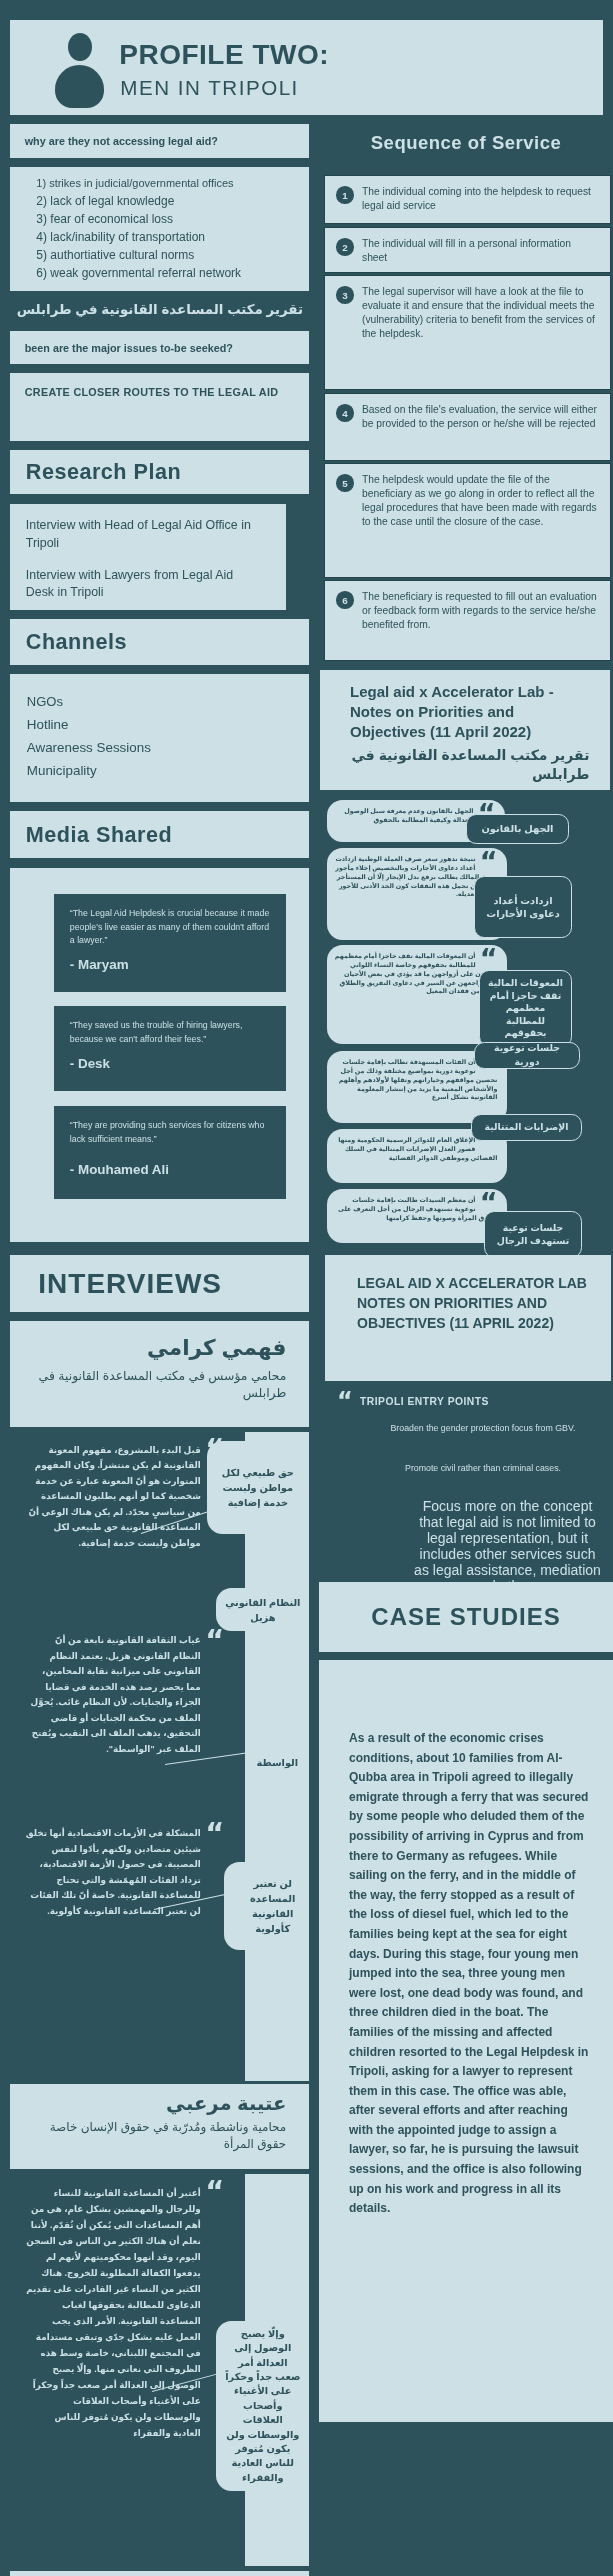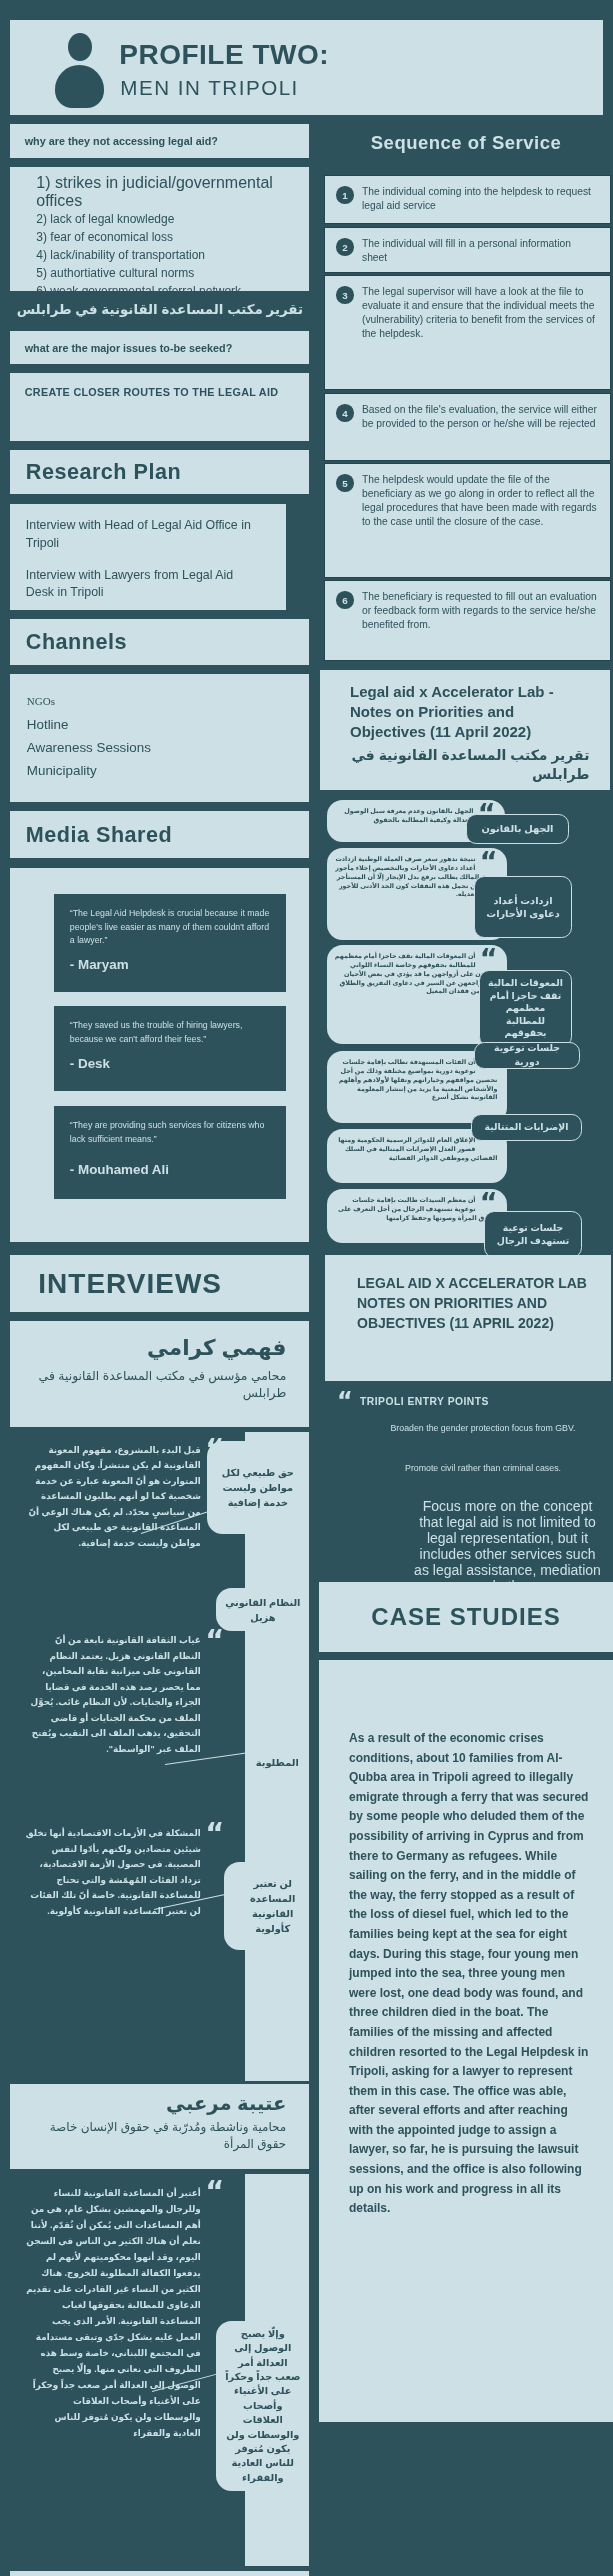--- a/index.html
+++ b/index.html
@@ -47,49 +47,49 @@
     <div class="person-head"></div>
       <div class="person-body"></div>
   </div>
   <div class="abs" style="left:109px;top:19.6px;font-size:28px;font-weight:bold;letter-spacing:0.5px;">PROFILE TWO:</div>
   <div class="abs" style="left:110px;top:56px;font-size:20.6px;letter-spacing:1.5px;">MEN IN TRIPOLI</div>
 </div>
 
 <div class="abs lightbox" style="left:10.3px;top:124px;width:299px;height:34px;display:flex;align-items:center;padding-left:14.4px;box-sizing:border-box;font-size:10.8px;font-weight:bold;">why are they not accessing legal aid?</div>
 
 <div class="abs lightbox" style="left:10.3px;top:167px;width:299px;height:124px;box-sizing:border-box;padding:7.2px 10.3px 0 26px;">
-  <div style="font-size:16px;line-height:18px;">1) strikes in judicial/governmental offices</div>
+  <div style="font-size:11px;line-height:18px;">1) strikes in judicial/governmental offices</div>
   <div style="font-size:12px;line-height:18px;">2) lack of legal knowledge</div>
   <div style="font-size:12px;line-height:18px;">3) fear of economical loss</div>
   <div style="font-size:12px;line-height:18px;">4) lack/inability of transportation</div>
   <div style="font-size:12px;line-height:18px;">5) authortiative cultural norms</div>
   <div style="font-size:12px;line-height:18px;">6) weak governmental referral network</div>
 </div>
 
 <div class="abs lighttext rtl" style="left:10.3px;top:302px;width:299px;font-size:13.4px;font-weight:bold;text-align:center;">تقرير مكتب المساعدة القانونية في طرابلس</div>
 
-<div class="abs lightbox" style="left:10.3px;top:331px;width:299px;height:33px;display:flex;align-items:center;padding-left:14.4px;box-sizing:border-box;font-size:10.8px;font-weight:bold;">what are the major issues to-be seeked?</div>
+<div class="abs lightbox" style="left:10.3px;top:331px;width:299px;height:33px;display:flex;align-items:center;padding-left:14.4px;box-sizing:border-box;font-size:10.8px;font-weight:bold;">been are the major issues to-be seeked?</div>
 
 <div class="abs lightbox" style="left:10.3px;top:373px;width:299px;height:68px;box-sizing:border-box;padding:13.4px 15.5px 0 14.4px;font-size:10.8px;font-weight:600;letter-spacing:0.3px;">CREATE CLOSER ROUTES TO THE LEGAL AID</div>
 
 <div class="abs lightbox" style="left:10.3px;top:450px;width:299px;height:44px;display:flex;align-items:center;padding-left:15.5px;box-sizing:border-box;">
   <span class="heading-xl">Research Plan</span>
 </div>
 
 <div class="abs lightbox" style="left:10.3px;top:504px;width:276px;height:106px;box-sizing:border-box;padding:13.4px 31px 0 15.5px;">
   <div style="font-size:12.4px;line-height:17.5px;margin-bottom:14.4px;">Interview with Head of Legal Aid Office in Tripoli</div>
   <div style="font-size:12.4px;line-height:17.5px;">Interview with Lawyers from Legal Aid Desk in Tripoli</div>
 </div>
 
 <div class="abs lightbox" style="left:10.3px;top:619px;width:299px;height:46px;display:flex;align-items:center;padding-left:15.5px;box-sizing:border-box;">
   <span class="heading-xl">Channels</span>
 </div>
 
 <div class="abs lightbox" style="left:10.3px;top:674px;width:299px;height:128px;box-sizing:border-box;padding:15.5px 10.3px 0 16.5px;">
-  <div style="font-size:11px;line-height:23px;font-family:Liberation Serif, serif;">NGOs</div>
+  <div style="font-size:13px;line-height:23px;">NGOs</div>
   <div style="font-size:13.4px;line-height:23px;">Hotline</div>
   <div style="font-size:13.4px;line-height:23px;">Awareness Sessions</div>
   <div style="font-size:13.4px;line-height:23px;">Municipality</div>
 </div>
 
 <div class="abs lightbox" style="left:10.3px;top:811px;width:299px;height:47px;display:flex;align-items:center;padding-left:15.5px;box-sizing:border-box;">
   <span class="heading-xl">Media Shared</span>
 </div>
 
 <div class="abs lightbox" style="left:10.3px;top:868px;width:299px;height:374px;">
@@ -117,21 +117,21 @@
 <div class="abs" style="left:10.3px;top:1427px;width:299px;height:657px;">
   <div class="spine" style="left:235px;top:5.2px;width:64px;height:649px;"></div>
   <div class="abs quote-ar" style="left:15.5px;top:15.5px;width:175px;">قبل البدء بالمشروع، مفهوم المعونة القانونية لم يكن منتشراً. وكان المفهوم المتوارث هو أنّ المعونة عبارة عن خدمة شخصية كما لو أنهم يطلبون المساعدة من سياسيٍ محدّد. لم يكن هناك الوعي أنّ المساعدة القانونية حق طبيعي لكل مواطن وليست خدمة إضافية.</div>
   <div class="abs qmark-light" style="left:195px;top:14.4px;">“</div>
   <div class="abs lbl-light" style="left:197px;top:14.4px;width:101px;height:93px;">حق طبيعي لكل مواطن وليست خدمة إضافية</div>
   <div class="conn" style="left:131px;top:106px;width:85px;transform:rotate(-18deg);"></div>
 
   <div class="abs quote-ar" style="left:15.5px;top:206px;width:175px;">غياب الثقافة القانونية نابعة من أنّ النظام القانوني هزيل. يعتمد النظام القانوني على ميزانية نقابة المحامين، مما يحصر رصد هذه الخدمة في قضايا الجزاء والجنايات. لأن النظام غائب. يُحوَّل الملف من محكمة الجنايات أو قاضي التحقيق، يذهب الملف الى النقيب ويُفتح الملف عبر "الواسطة".</div>
   <div class="abs qmark-light" style="left:195px;top:205px;">“</div>
   <div class="abs lbl-light" style="left:206px;top:161px;width:93px;height:43px;">النظام القانوني هزيل</div>
-  <div class="abs lbl-light" style="left:235px;top:320px;width:64px;height:31px;">المطلوبة</div>
+  <div class="abs lbl-light" style="left:235px;top:320px;width:64px;height:31px;">الواسطة</div>
   <div class="conn" style="left:155px;top:337px;width:82px;transform:rotate(-8deg);"></div>
 
   <div class="abs quote-ar" style="left:15.5px;top:399px;width:175px;">المشكلة في الأزمات الاقتصادية أنها تخلق شيئين متضادين ولكنهم يأدّوا لنفس المصيبة. في حصول الأزمة الاقتصادية، تزداد الفئات المُهمّشة والتي تحتاج للمساعدة القانونية. خاصة أنّ تلك الفئات لن تعتبر المساعدة القانونية كأولوية.</div>
   <div class="abs qmark-light" style="left:195px;top:398px;">“</div>
   <div class="abs lbl-light" style="left:214px;top:435px;width:85px;height:88px;padding-left:20px;">لن تعتبر المساعدة القانونية كأولوية</div>
   <div class="conn" style="left:144px;top:482px;width:75px;transform:rotate(-12deg);"></div>
 </div>
 
 <div class="abs lightbox" style="left:10.3px;top:2084px;width:299px;height:85px;box-sizing:border-box;padding:8.2px 23px 0 15.5px;">
   <div class="rtl" style="font-size:19.6px;font-weight:bold;">عتيبة مرعبي</div>

